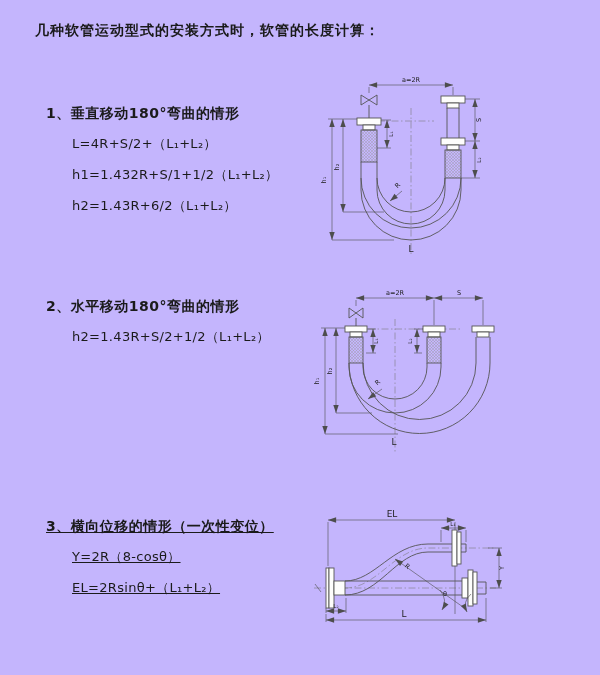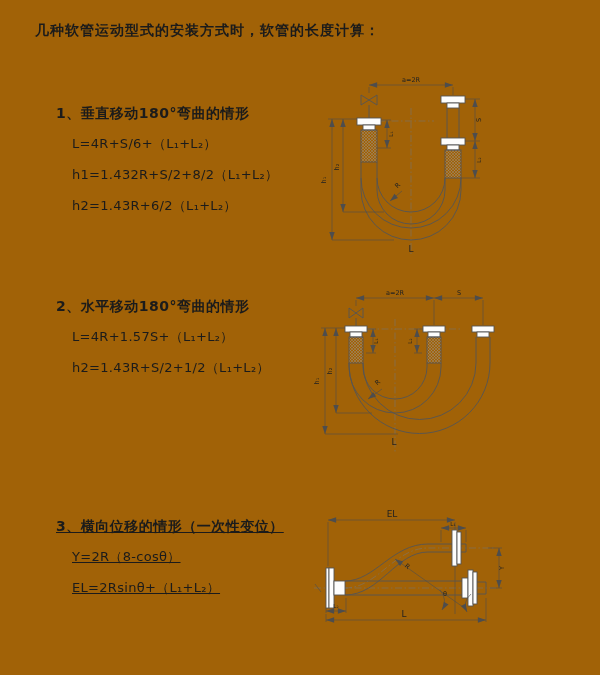--- a/index.html
+++ b/index.html
@@ -1,20 +1,20 @@
 <!DOCTYPE html>
 <html><head>
 <meta charset="utf-8">
 <style>
   html,body{margin:0;padding:0;background:#fff;}
-  .page{position:relative;width:600px;height:675px;background:#a16207;overflow:hidden;
+  .page{position:relative;width:600px;height:675px;background:#c4b5fd;overflow:hidden;
         font-family:"DejaVu Sans","Liberation Sans",sans-serif;color:#1b1b1b;}
   .title{position:absolute;left:35px;top:22px;font-size:14px;font-weight:700;letter-spacing:1px;}
   .sec{position:absolute;left:46px;width:270px;}
-  .sec .h{font-size:14px;font-weight:700;letter-spacing:.5px;margin:0 0 12px 10px;}
+  .sec .h{font-size:14px;font-weight:700;letter-spacing:.5px;margin:0 0 12px 0;}
   .sec .f{font-size:13px;font-weight:400;letter-spacing:.3px;margin:0 0 13px 26px;}
   .dia{position:absolute;}
   svg text{font-family:"DejaVu Sans",sans-serif;fill:#222;}
   .dl{font-size:6.5px;}
   .dls{font-size:5.5px;}
   .dlb{font-size:9px;}
   .dln{stroke:#4d4d4d;stroke-width:.6;fill:none;}
   .pln{stroke:#555;stroke-width:.9;fill:none;}
   .flg{fill:#fdfdfc;stroke:#555;stroke-width:.9;}
   .brd{stroke:#555;stroke-width:.9;}
@@ -22,22 +22,22 @@
 </style>
 </head>
 <body>
 
 <div class="page">
 
   <div class="title">几种软管运动型式的安装方式时，软管的长度计算：</div>
 
   <div class="sec" style="top:105px;">
     <div class="h">1、垂直移动180°弯曲的情形</div>
-    <div class="f">L=4R+S/6+（L₁+L₂）</div>
-    <div class="f">h1=1.432R+S/2+8/2（L₁+L₂）</div>
+    <div class="f">L=4R+S/2+（L₁+L₂）</div>
+    <div class="f">h1=1.432R+S/1+1/2（L₁+L₂）</div>
     <div class="f">h2=1.43R+6/2（L₁+L₂）</div>
   </div>
 
   <svg class="dia" style="left:312px;top:70px;" width="285" height="190" viewBox="0 0 285 190">
     <defs>
       <pattern id="h1p" width="3" height="3" patternUnits="userSpaceOnUse">
         <path d="M0,3 L3,0 M0,0 L3,3" stroke="#999" stroke-width=".4"></path>
       </pattern>
       <marker id="a1" viewBox="0 0 10 10" refX="9.5" refY="5" markerWidth="9" markerHeight="9" orient="auto-start-reverse" markerUnits="userSpaceOnUse">
         <path d="M0.5,2 L9.5,5 L0.5,8 Z" fill="#4d4d4d"></path>
@@ -100,21 +100,20 @@
     <text class="dls" transform="rotate(-90 169 90)" x="169" y="90" text-anchor="middle">L₂</text>
 
     <text class="dl" transform="rotate(-45 87 117)" x="87" y="117" text-anchor="middle" font-size="7.5">R</text>
     <line class="dln" x1="90" y1="121" x2="78" y2="131" marker-end="url(#a1)"></line>
 
     <text class="dlb" x="99" y="182" text-anchor="middle">L</text>
   </svg>
 
   <div class="sec" style="top:298px;">
     <div class="h">2、水平移动180°弯曲的情形</div>
-    <div class="f">L=4R+1.57S+（L₁+L₂）</div>
     <div class="f">h2=1.43R+S/2+1/2（L₁+L₂）</div>
   </div>
 
   <svg class="dia" style="left:310px;top:283px;" width="290" height="175" viewBox="0 0 290 175">
     <defs>
       <pattern id="h2p" width="3" height="3" patternUnits="userSpaceOnUse">
         <path d="M0,3 L3,0 M0,0 L3,3" stroke="#999" stroke-width=".4"></path>
       </pattern>
       <marker id="a2" viewBox="0 0 10 10" refX="9.5" refY="5" markerWidth="9" markerHeight="9" orient="auto-start-reverse" markerUnits="userSpaceOnUse">
         <path d="M0.5,2 L9.5,5 L0.5,8 Z" fill="#4d4d4d"></path>

